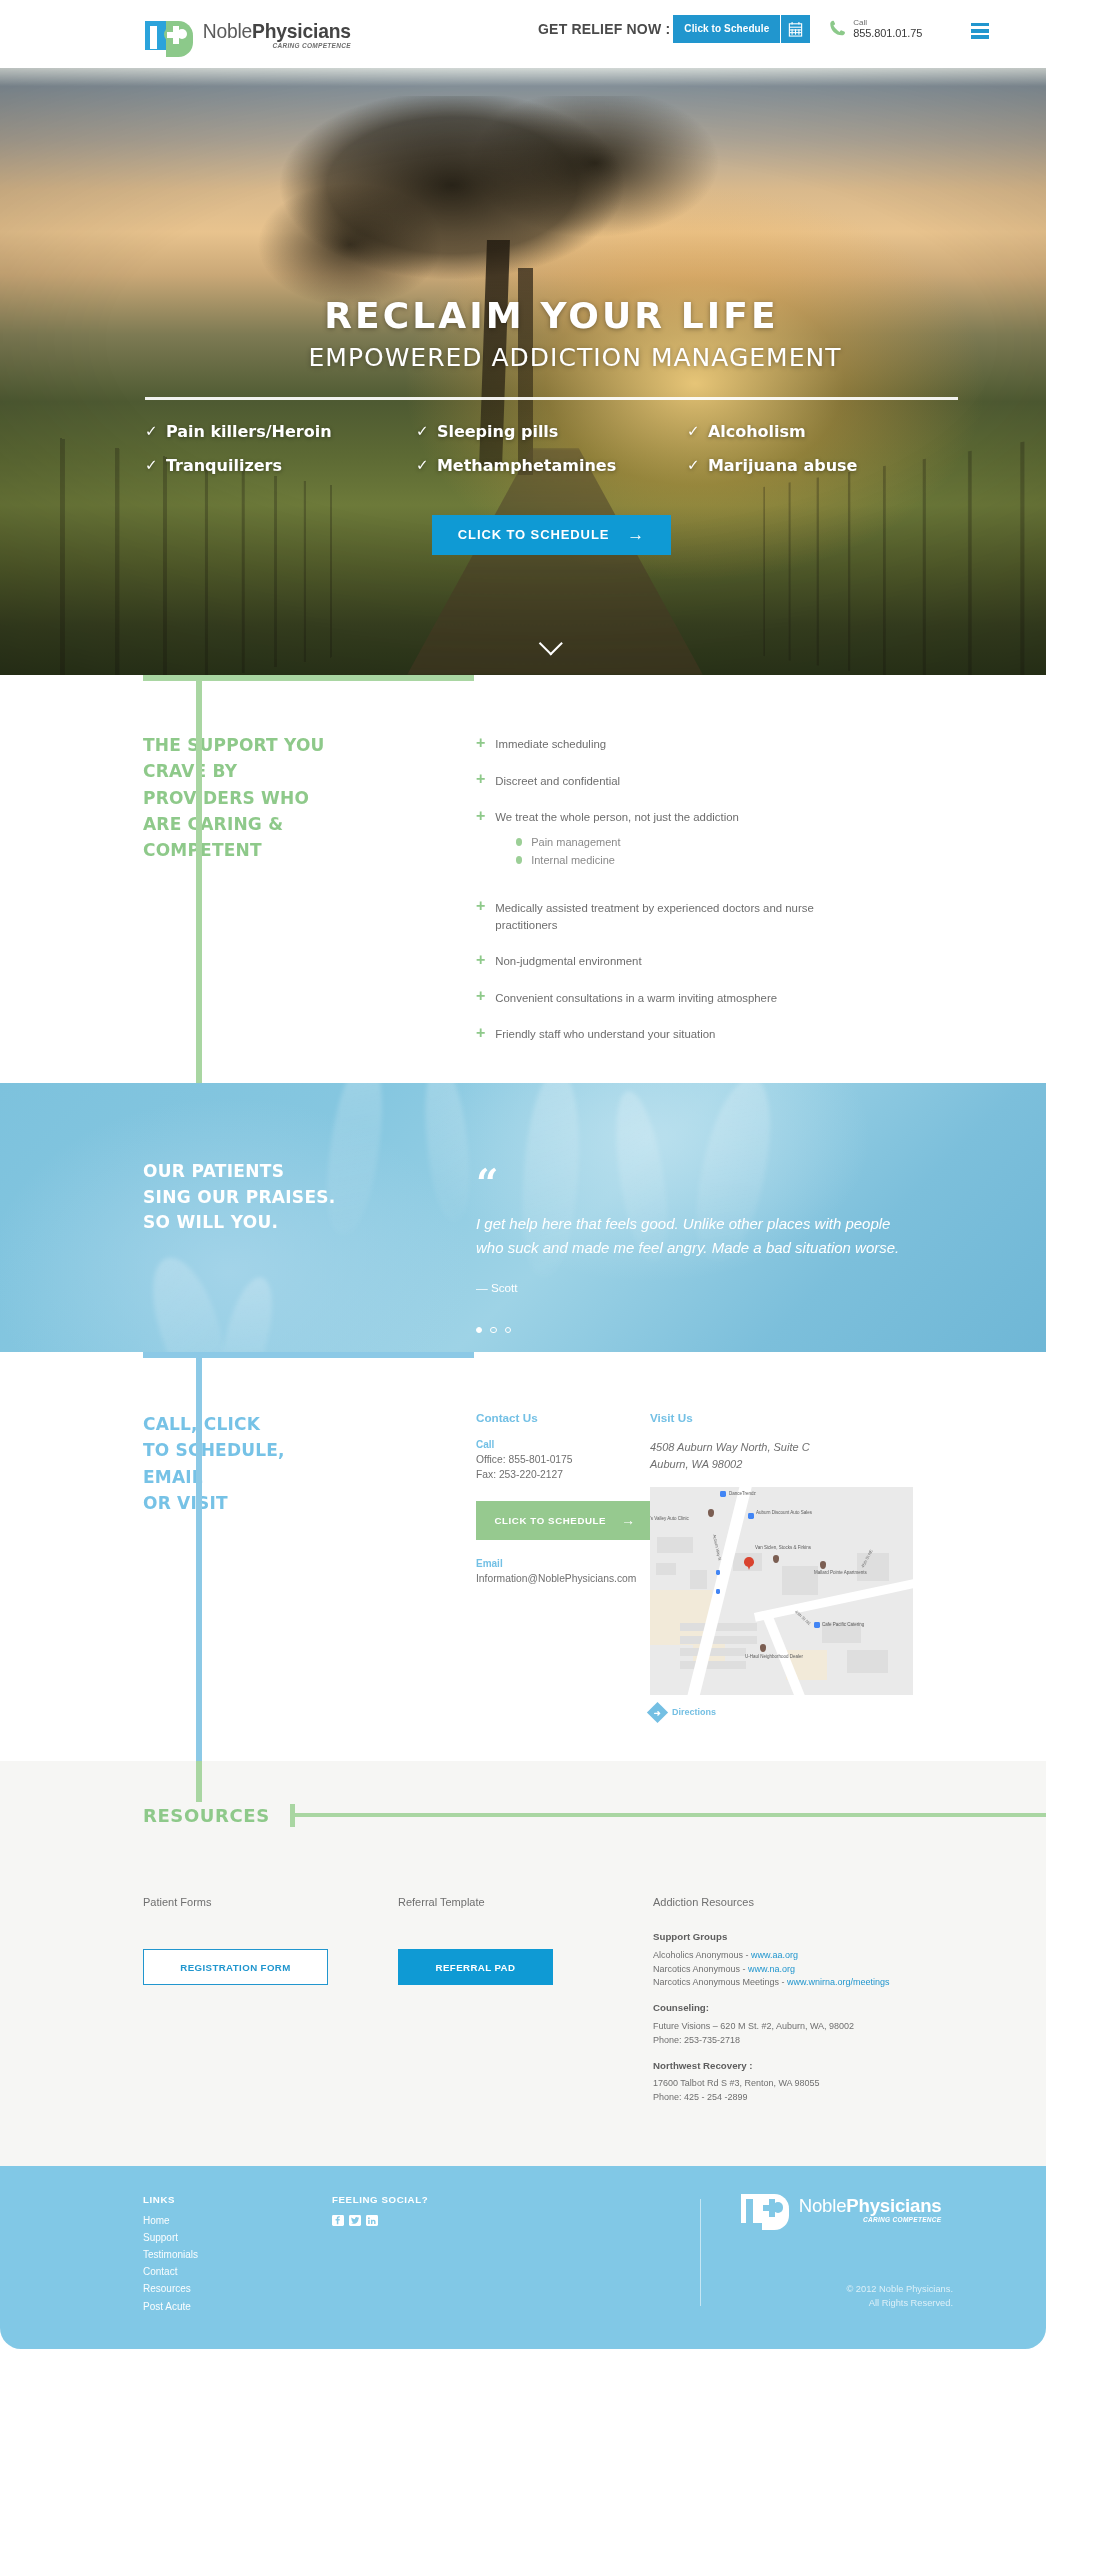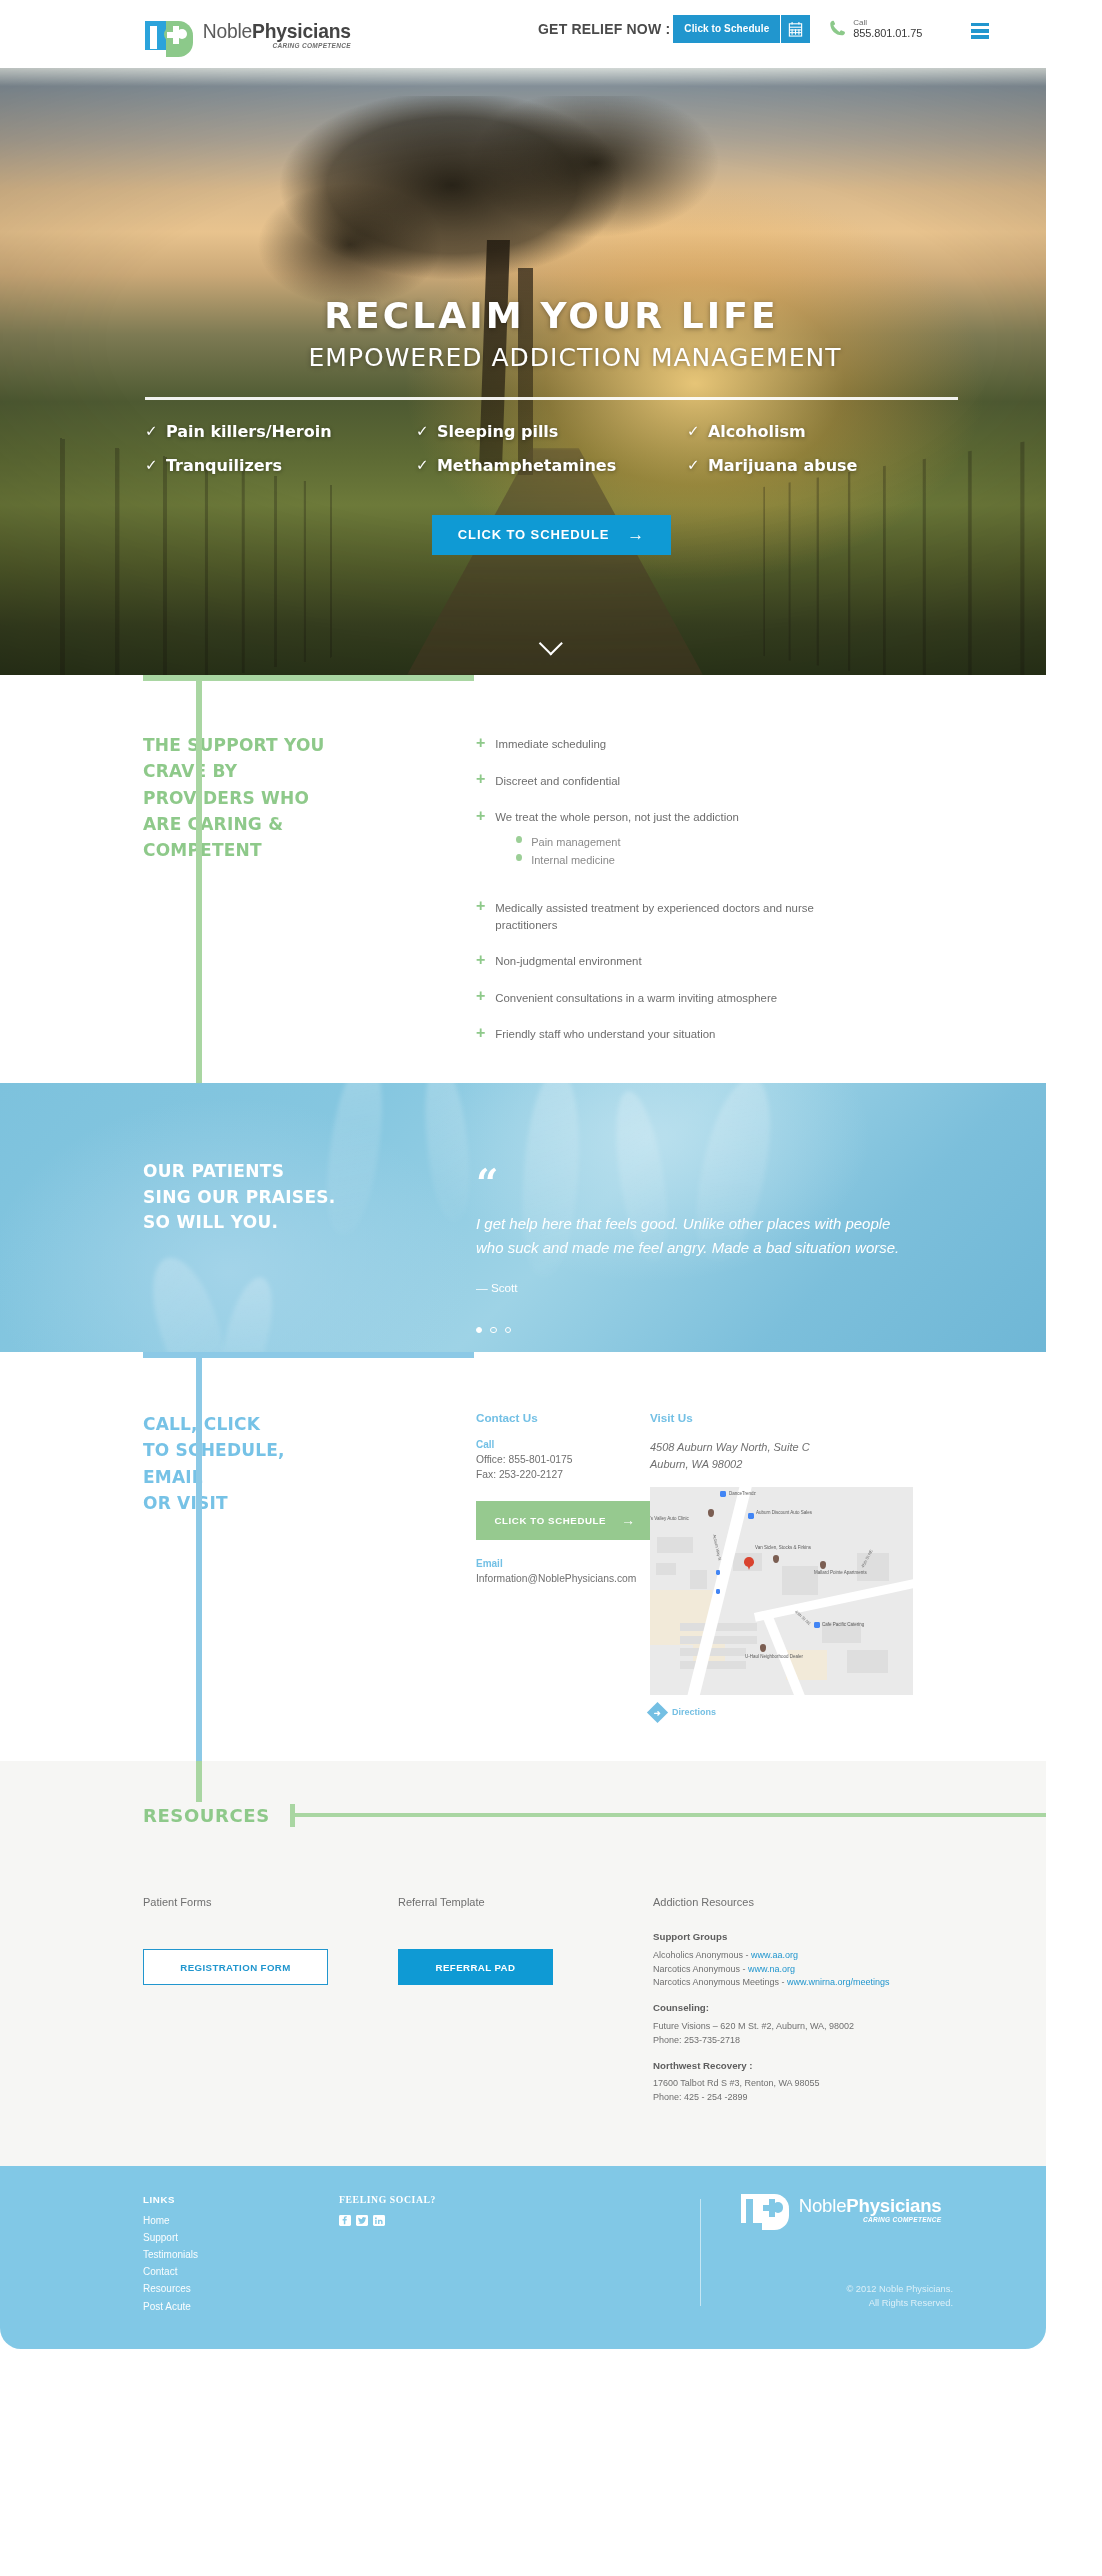--- a/index.html
+++ b/index.html
@@ -171,21 +171,21 @@
     letter-spacing: 0.2px; text-transform: uppercase; font-family:"DejaVu Sans", sans-serif;
   }
   .support-right { flex: 1; padding-left: 138px; padding-right: 124px; padding-top: 4.1px; }
   .feat { display:flex; margin-bottom: 19.3px; }
   .feat-plus {
     color:#8ec98a; font-size: 16px; line-height: 1; width: 19.3px; flex-shrink:0;
     margin-top: -1.4px; font-weight: 700;
   }
   .feat-txt { color:#6d6d6d; font-size: 11.4px; line-height: 1.5; max-width: 427px; }
   .sub-list { margin-top: 9.7px; margin-left: 20.7px; }
-  .sub-li { display:flex; margin-bottom: 6.2px; }
+  .sub-li { display:flex; align-items:center; margin-bottom: 6.2px; }
   .sub-dot { width:6.2px; height:7.6px; border-radius:50%; background:#9ccf97; margin-right: 9px; flex-shrink:0;}
   .sub-txt { color:#8a8a8a; font-size: 11px; }
   .gap-lg { margin-bottom: 27.6px; }
 
   
   .testi {
     position:relative; height: 269px; overflow:hidden;
     background:
       radial-gradient(ellipse 345px 248px at 22% 70%, rgba(168,214,234,0.85) 0%, rgba(0,0,0,0) 70%),
       radial-gradient(ellipse 317px 207px at 62% 20%, rgba(195,228,240,0.75) 0%, rgba(0,0,0,0) 70%),
@@ -317,21 +317,21 @@
     border: 0.7px solid #fff; color:#fff; font-size: 9px; font-weight:700; letter-spacing:0.6px;
     display:flex; align-items:center; justify-content:center; cursor:pointer;
     font-family:"DejaVu Sans", sans-serif;
   }
 
   
   .footer { background:#81c8e6; height: 183px; position:relative; }
   .f-links { position:absolute; left: 143px; top: 27.6px; }
   .f-h { color:#fff; font-size: 9.7px; font-weight:800; letter-spacing:0.6px; margin-bottom: 9.7px; }
   .f-li { color:#fff; font-size: 10px; margin-bottom: 6.2px; cursor:pointer; opacity:.97;}
-  .f-social { position:absolute; left: 339px; top: 27.6px; font-family: Liberation Serif, serif; }
+  .f-social { position:absolute; left: 332px; top: 27.6px; }
   .f-icons { display:flex; }
   .f-ic {
     width: 11.7px; height: 11.7px; background:#fff; border-radius:1.4px; margin-right: 5.5px;
     display:flex; align-items:center; justify-content:center; cursor:pointer;
     color:#81c8e6; font-weight:800; font-size: 8.3px; font-family:"DejaVu Sans",sans-serif;
   }
   .f-divider { position:absolute; left: 700px; top: 33px; width:0.7px; height: 107px; background: rgba(255,255,255,.55); }
   .f-logo { position:absolute; left: 741px; top: 22px; display:flex; align-items:flex-end; }
   .f-logo .logo-noble, .f-logo .logo-phys { color:#fff; font-size: 18.6px; }
   .f-logo .logo-tag { color:#fff; }

